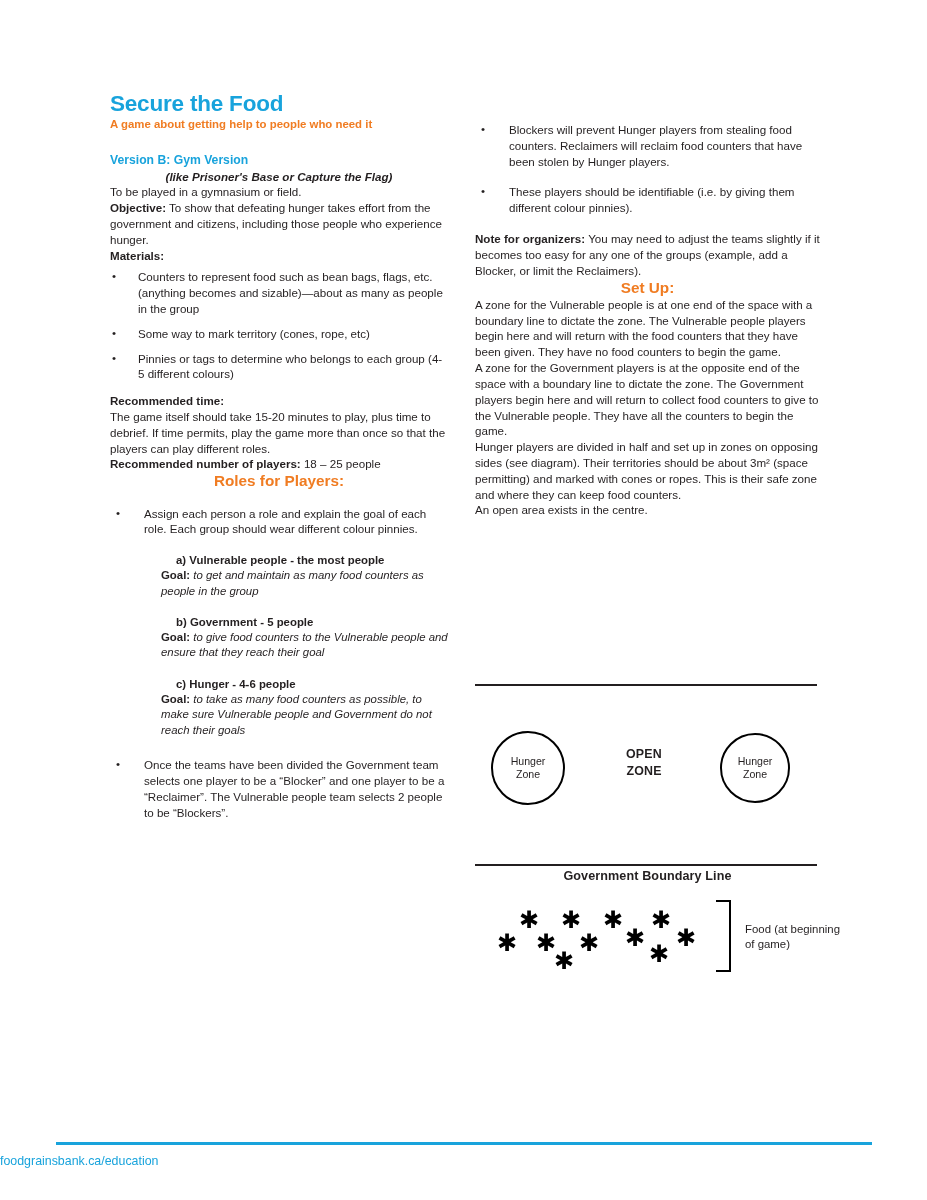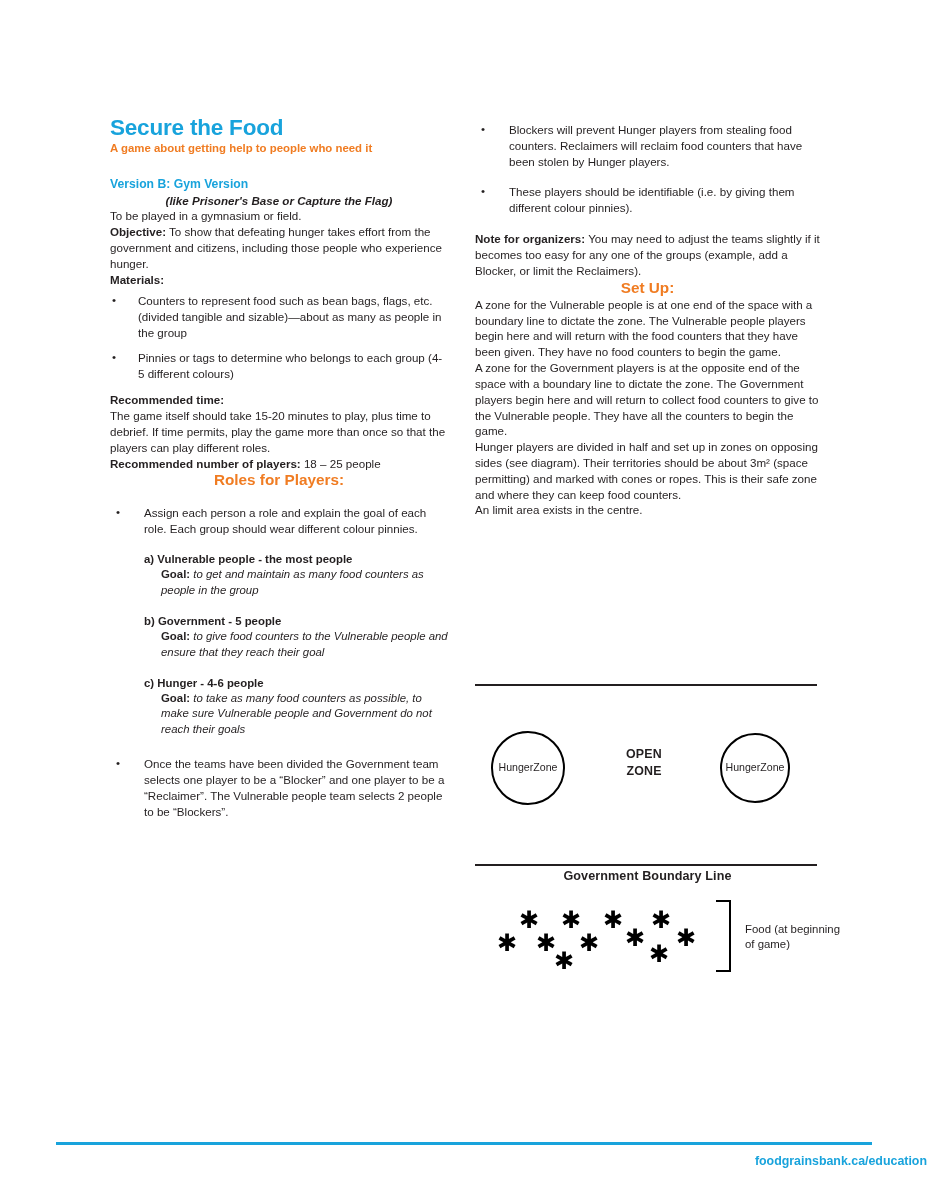--- a/index.html
+++ b/index.html
@@ -12,21 +12,21 @@
     position: relative;
     font-family: "Liberation Sans", sans-serif;
     color: #231f20;
     overflow: hidden;
   }
   .page { position: absolute; inset: 0; }
 
   
   .col-left {
     position: absolute;
-    left: 110px; top: 116px;
+    left: 110px; top: 92px;
     width: 338px;
   }
   .col-right {
     position: absolute;
     left: 475px; top: 122px;
     width: 345px;
   }
 
   
   h1.doc-title {
@@ -104,20 +104,21 @@
   ul.bullets.wide > li::before { left: 6px; }
 
   
   .roles-wrap { margin-top: 16px; padding-left: 34px; }
   .role-block { margin-bottom: 16px; }
   .role-block:last-child { margin-bottom: 0; }
   .role-title {
     font-size: 11.4px;
     font-weight: bold;
     line-height: 1.3;
+    margin-left: 32px;
   }
   .role-goal {
     font-size: 11.4px;
     line-height: 1.36;
     padding-left: 17px;
   }
 
   
   .diagram {
     position: absolute;
@@ -143,21 +144,21 @@
     background: #231f20;
   }
   .rule-top { top: 24px; }
   .rule-bot { top: 204px; }
 
   .zone-circle {
     position: absolute;
     border: 2.6px solid #000;
     border-radius: 50%;
     display: flex;
-    flex-direction: row;
+    flex-direction: column;
     align-items: center;
     justify-content: center;
     font-size: 10.6px;
     line-height: 1.25;
     text-align: center;
     box-sizing: border-box;
   }
   .zone-left  { left: 16px;  top: 71px; width: 74px; height: 74px; }
   .zone-right { left: 245px; top: 73px; width: 70px; height: 70px; }
 
@@ -207,23 +208,23 @@
   .footer-rule {
     position: absolute;
     left: 56px; top: 1142px;
     width: 816px; height: 2.6px;
     background: #18a3dc;
   }
   .footer-link {
     position: absolute;
     left: 0; top: 1154px;
     width: 927px;
-    text-align: right;
+    text-align: left;
     font-size: 12.4px;
-    font-weight: bold;
+    font-weight: normal;
     color: #18a3dc;
   }
   .footer-link span { padding-left: 0; }
 </style>
 </head>
 <body>
 
 <div class="page">
 
   <div class="col-left">
@@ -232,21 +233,22 @@
     <p class="doc-subtitle">A game about getting help to people who need it</p>
 
     <p class="version-head">Version B: Gym Version</p>
     <p class="version-alt">(like Prisoner's Base or Capture the Flag)</p>
     <p class="body">To be played in a gymnasium or field.</p>
 
     <p class="body gap-17"><b>Objective:</b><span> To show that defeating hunger takes effort from the government and citizens, including those people who experience hunger.</span></p>
 
     <p class="body gap-19 bold">Materials:</p>
     <ul class="bullets">
-      <li>Counters to represent food such as bean bags, flags, etc. (divided tangible and sizable)—about as many as people in the group</li>
+      <li>Counters to represent food such as bean bags, flags, etc. (anything becomes and sizable)—about as many as people in the group</li>
+      <li>Some way to mark territory (cones, rope, etc)</li>
       <li>Pinnies or tags to determine who belongs to each group (4-5 different colours)</li>
     </ul>
 
     <p class="body gap-17 bold">Recommended time:</p>
     <p class="body">The game itself should take 15-20 minutes to play, plus time to debrief. If time permits, play the game more than once so that the players can play different roles.</p>
 
     <p class="body gap-19"><b>Recommended number of players:</b><span> 18 – 25 people</span></p>
 
     <h2 class="section-head gap-21">Roles for Players:</h2>
 
@@ -281,21 +283,21 @@
       <li>These players should be identifiable (i.e. by giving them different colour pinnies).</li>
     </ul>
 
     <p class="body gap-15"><b>Note for organizers:</b><span> You may need to adjust the teams slightly if it becomes too easy for any one of the groups (example, add a Blocker, or limit the Reclaimers).</span></p>
 
     <h2 class="section-head gap-21">Set Up:</h2>
 
     <p class="body gap-19">A zone for the Vulnerable people is at one end of the space with a boundary line to dictate the zone. The Vulnerable people players begin here and will return with the food counters that they have been given. They have no food counters to begin the game.</p>
     <p class="body gap-15">A zone for the Government players is at the opposite end of the space with a boundary line to dictate the zone. The Government players begin here and will return to collect food counters to give to the Vulnerable people. They have all the counters to begin the game.</p>
     <p class="body gap-15">Hunger players are divided in half and set up in zones on opposing sides (see diagram). Their territories should be about 3m² (space permitting) and marked with cones or ropes. This is their safe zone and where they can keep food counters.</p>
-    <p class="body gap-15">An limit area exists in the centre.</p>
+    <p class="body gap-15">An open area exists in the centre.</p>
   </div>
 
   <div class="diagram">
 
     <div class="rule rule-top"></div>
 
     <div class="zone-circle zone-left">
       <span>Hunger</span>
       <span>Zone</span>
     </div>

